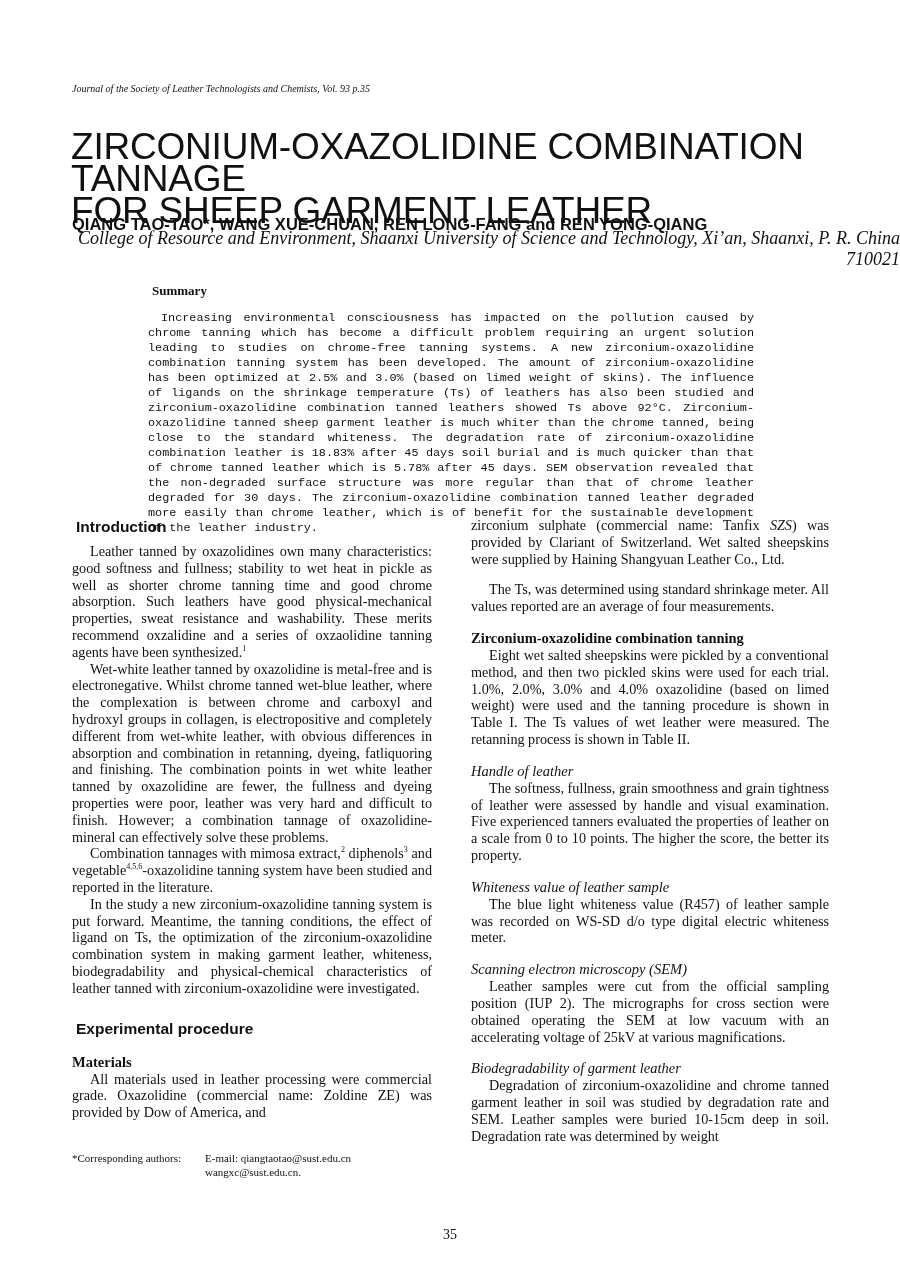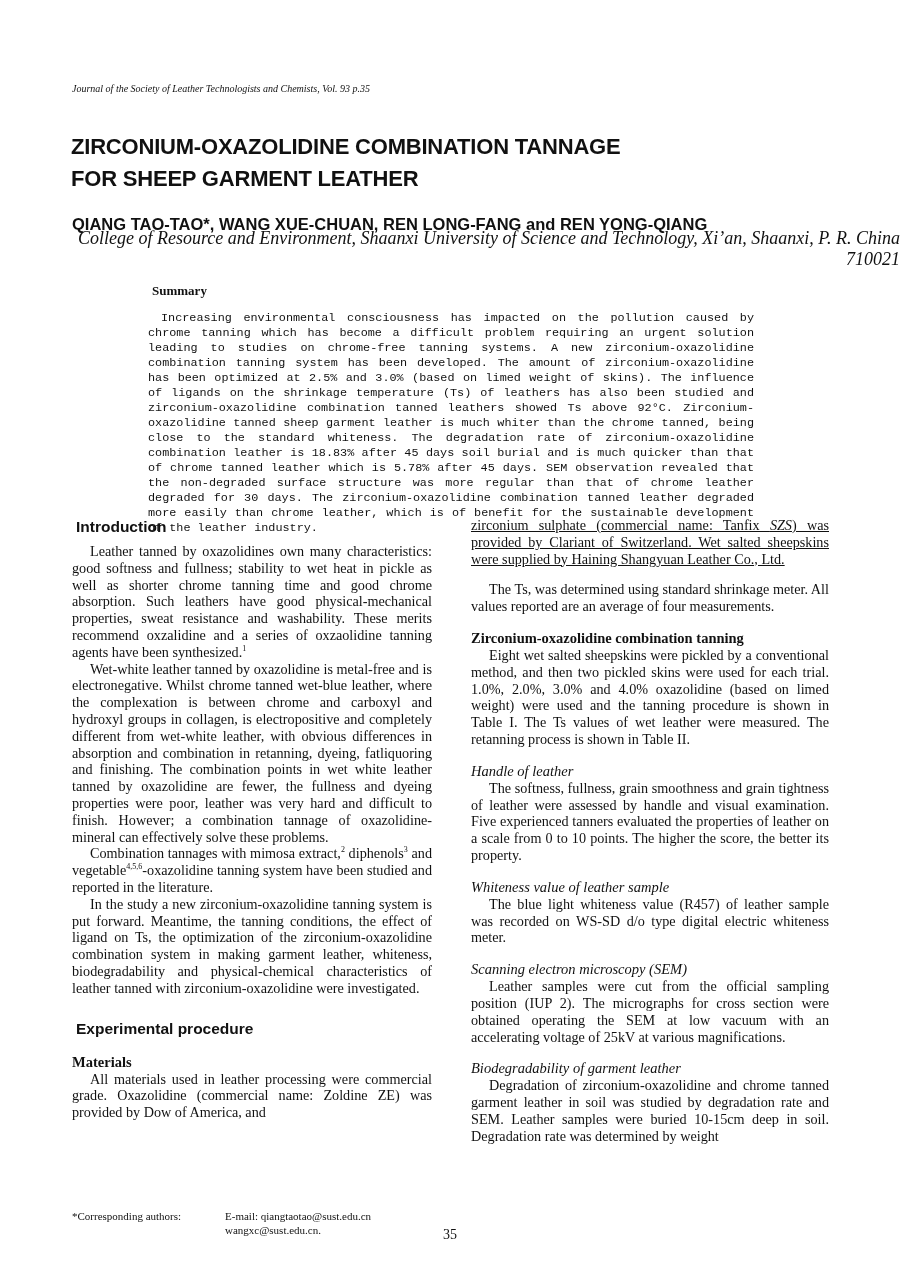--- a/index.html
+++ b/index.html
@@ -1,40 +1,40 @@
 <!DOCTYPE html>
 <html><head>
 <meta charset="utf-8">
 <style>
   html, body { margin: 0; padding: 0; background: #ffffff; }
   body { width: 900px; height: 1280px; position: relative; overflow: hidden; color: #111; }
   .serif { font-family: "Liberation Serif", "DejaVu Serif", serif; }
   .sans { font-family: "Liberation Sans", "DejaVu Sans", sans-serif; }
   .journal { position: absolute; left: 72px; top: 83px; font-size: 10px; font-style: italic; }
-  .title { position: absolute; left: 71px; top: 131px; width: 780px; font-size: 22px; font-weight: bold; line-height: 32px; letter-spacing: -0.2px; }
+  .title { position: absolute; left: 71px; top: 131px; width: 780px; font-size: 37px; font-weight: normal; line-height: 32px; letter-spacing: -0.2px; }
   .authors { position: absolute; left: 72px; top: 215px; font-size: 16.5px; font-weight: bold; }
   .affil { position: absolute; left: 76px; top: 228px; font-size: 18px; font-style: italic; text-align: right; }
   .summary { position: absolute; left: 140px; top: 271px; width: 622px; font-size: 11.8px; line-height: 15px; text-align: justify; }
   .summary h3 { margin: 12px; font-size: 13px; font-weight: bold; line-height: 16px; }
   .summary p { margin: 8px; text-indent: 13px; font-family: Liberation Mono, monospace; }
   .col { position: absolute; font-size: 14.2px; line-height: 16.8px; text-align: justify; }
   .col-left { left: 72px; top: 517px; width: 360px; }
   .col-right { left: 471px; top: 517px; width: 358px; }
   .col p { margin: 0; text-indent: 18px; }
-  .col p.noindent { text-indent: 0; text-decoration: underline; }
+  .col p.noindent { text-indent: 0; }
   h2.sec { font-family: "Liberation Sans", "DejaVu Sans", sans-serif; font-size: 15.5px; font-weight: bold; margin: 0 0 6px 4px; line-height: 20px; }
   h4.sub { margin: 0; font-size: 14.5px; font-weight: bold; line-height: 18px; }
   h4.subi { margin: 0; font-size: 14.5px; font-weight: normal; font-style: italic; line-height: 18px; }
   .gap-s { height: 8px; }
   .gap-m { height: 14px; }
   .gap-l { height: 22px; }
   sup { font-size: 8px; line-height: 0; }
-  .footnote { position: absolute; left: 72px; top: 1209px; font-size: 11px; line-height: 14px; }
+  .footnote { position: absolute; left: 72px; top: 1151px; font-size: 11px; line-height: 14px; }
   .footnote .lbl { display: inline-block; width: 133px; vertical-align: top; }
-  .footnote .emails { display: inline-block; vertical-align: top; margin-left: 20px; }
+  .footnote .emails { display: inline-block; vertical-align: top; }
   .pagenum { position: absolute; left: 443px; top: 1227px; font-size: 14px; }
 </style>
 </head>
 <body class="serif">
 
 <div class="journal">Journal of the Society of Leather Technologists and Chemists, Vol. 93 p.35</div>
 
 <div class="title sans">
   <div>ZIRCONIUM-OXAZOLIDINE COMBINATION TANNAGE</div>
   <div>FOR SHEEP GARMENT LEATHER</div>

